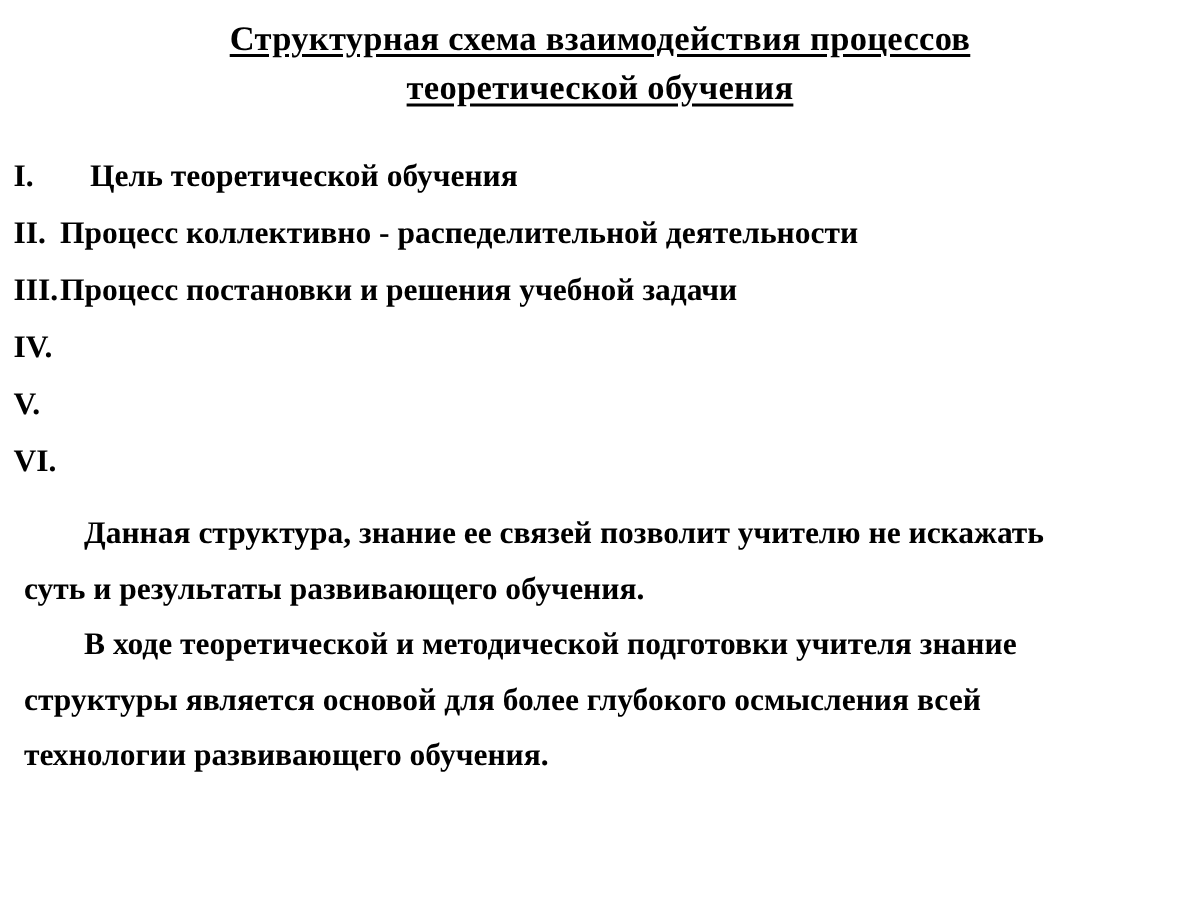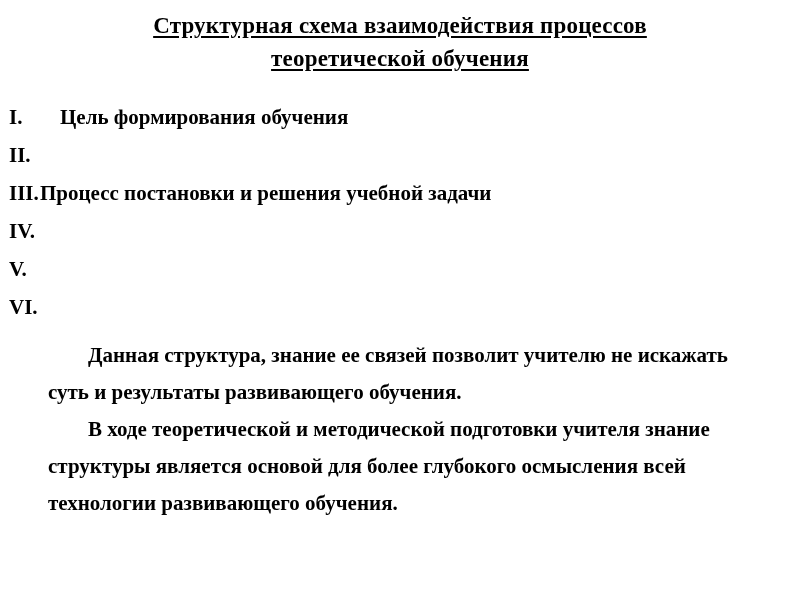--- a/index.html
+++ b/index.html
@@ -42,45 +42,46 @@
   .list-item .num {
     flex: 0 0 31px;
   }
   .list-item.first .num {
     flex: 0 0 51px;
   }
   .paras {
     margin-top: 11px;
   }
   .para {
-    margin-left: 48px;
+    margin-left: 16px;
     width: 722px;
     text-indent: 40px;
     font-weight: bold;
     font-size: 21px;
     line-height: 37px;
   }
 </style>
 </head>
 <body>
 
 <div class="slide">
 
   <div class="title">
     <div class="line">Структурная схема взаимодействия процессов</div>
     <div class="line">теоретической обучения</div>
   </div>
 
   <div class="list">
     <div class="list-item first">
       <span class="num">I.</span>
-      <span class="txt">Цель формирования обучения</span>
+      <span class="txt">Цель теоретической обучения</span>
     </div>
     <div class="list-item">
       <span class="num">II.</span>
+      <span class="txt">Процесс коллективно - распеделительной деятельности</span>
     </div>
     <div class="list-item">
       <span class="num">III.</span>
       <span class="txt">Процесс постановки и решения учебной задачи</span>
     </div>
     <div class="list-item">
       <span class="num">IV.</span>
     </div>
     <div class="list-item">
       <span class="num">V.</span>

